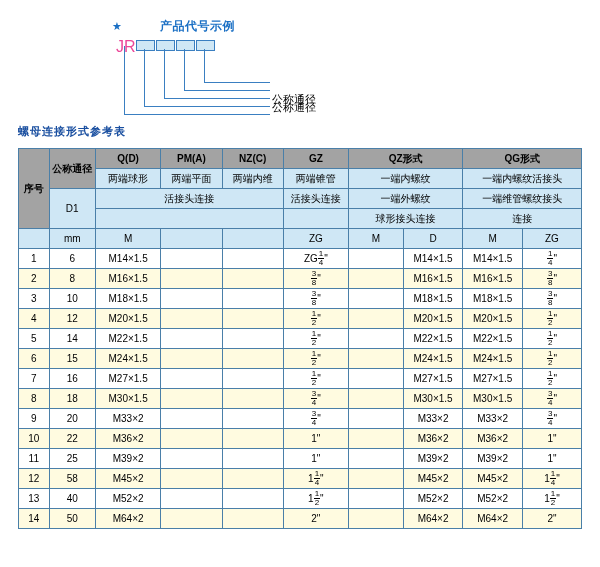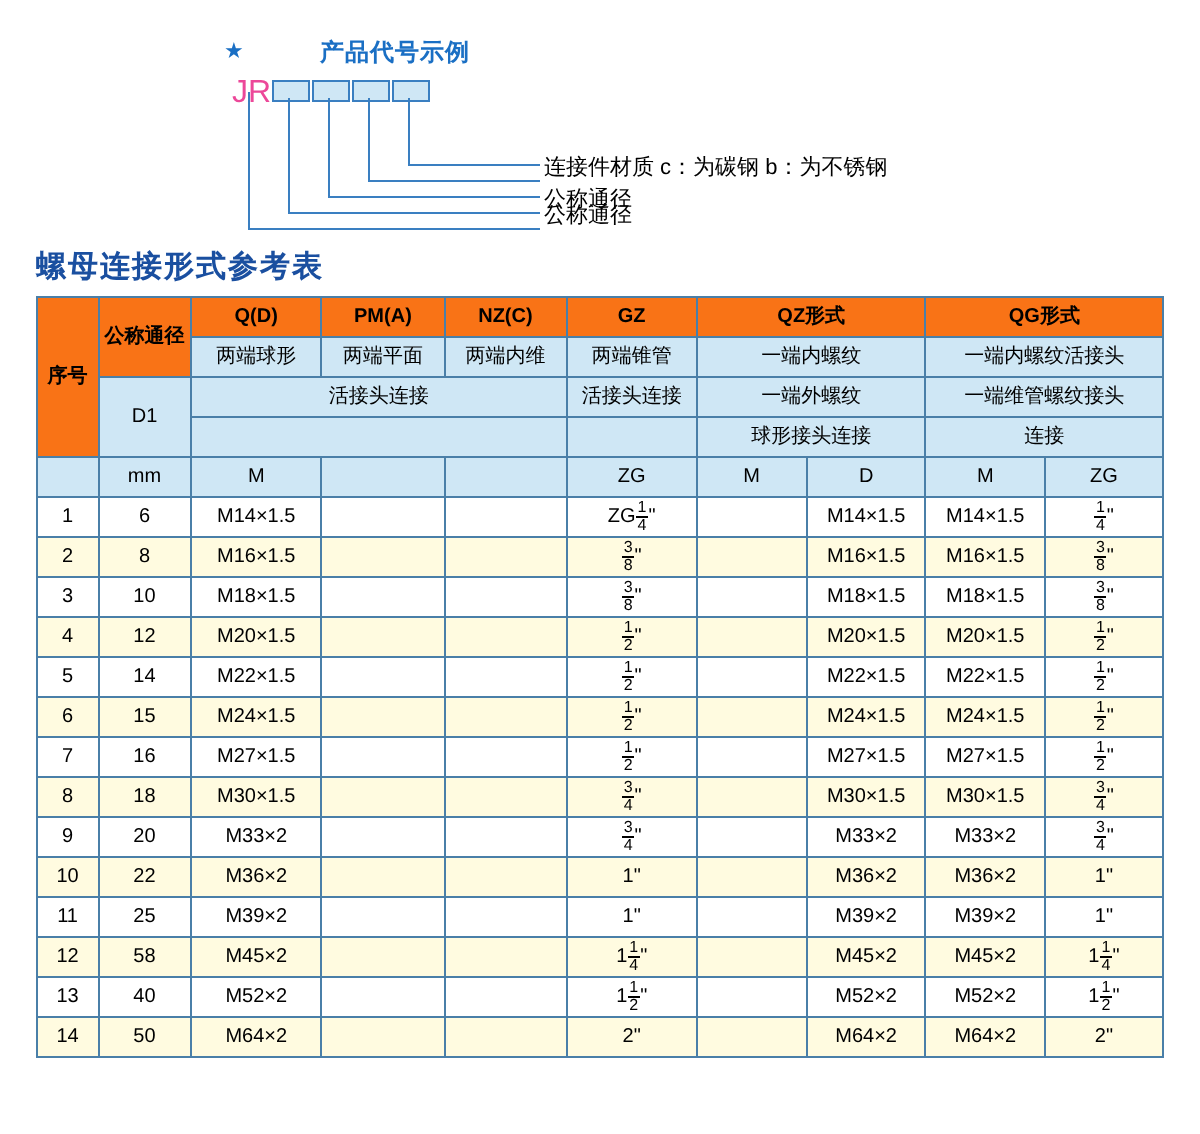--- a/index.html
+++ b/index.html
@@ -28,39 +28,39 @@
   .cb1{left:136px;width:17px;}
   .cb2{left:156px;width:17px;}
   .cb3{left:176px;width:17px;}
   .cb4{left:196px;width:17px;}
   
   .vline{position:absolute;width:1px;background:#3a7fc1;}
   .hline{position:absolute;height:1px;background:#3a7fc1;}
   .lbl{position:absolute;font-size:11px;color:#000;white-space:nowrap;}
   
   .tbl-title{
-    position:absolute;left:18px;top:124px;font-size:15px;font-weight:bold;color:#1a4fa0;
+    position:absolute;left:18px;top:124px;font-size:11px;font-weight:bold;color:#1a4fa0;
     letter-spacing:1px;
   }
   
   table.main{
     position:absolute;left:18px;top:148px;
     border-collapse:collapse;
     width:564px;
     font-size:10px;
   }
   table.main td{
     border:1px solid #4a7fa8;
     text-align:center;
     vertical-align:middle;
     padding:1px 1px;
     height:17px;
     line-height:11px;
   }
-  .hd{background:#f97316;font-weight:bold;color:#000;}
+  .hd{background:#a3a3a3;font-weight:bold;color:#000;}
   .hd-sm{background:#cfe7f5;color:#000;}
   .rowA{background:#ffffff;}
   .rowB{background:#fffbe0;}
   .seq{width:28px;}
   .dn{width:44px;}
   .frac{display:inline-block;vertical-align:middle;text-align:center;font-size:8px;line-height:8px;}
   .frac .n{display:block;border-bottom:1px solid #000;padding:0 1px;}
   .frac .d{display:block;padding:0 1px;}
   .fracwrap{display:inline-block;white-space:nowrap;}
   .whole{display:inline-block;vertical-align:middle;font-size:10px;}
@@ -74,21 +74,20 @@
   <span class="legend-title">产品代号示例</span>
   <span class="jr">JR</span>
 
   <span class="codebox cb1"></span>
   <span class="codebox cb2"></span>
   <span class="codebox cb3"></span>
   <span class="codebox cb4"></span>
 
   <span class="vline" style="left:204px;top:49px;height:33px;"></span>
   <span class="hline" style="left:204px;top:82px;width:66px;"></span>
-  <span class="lbl" style="left:272px;top:76px;">连接件材质  c：为碳钢  b：为不锈钢</span>
 
   <span class="vline" style="left:184px;top:49px;height:41px;"></span>
   <span class="hline" style="left:184px;top:90px;width:86px;"></span>
 
   <span class="vline" style="left:164px;top:49px;height:49px;"></span>
   <span class="hline" style="left:164px;top:98px;width:106px;"></span>
   <span class="lbl" style="left:272px;top:92px;">公称通径</span>
 
   <span class="vline" style="left:144px;top:49px;height:57px;"></span>
   <span class="hline" style="left:144px;top:106px;width:126px;"></span>

